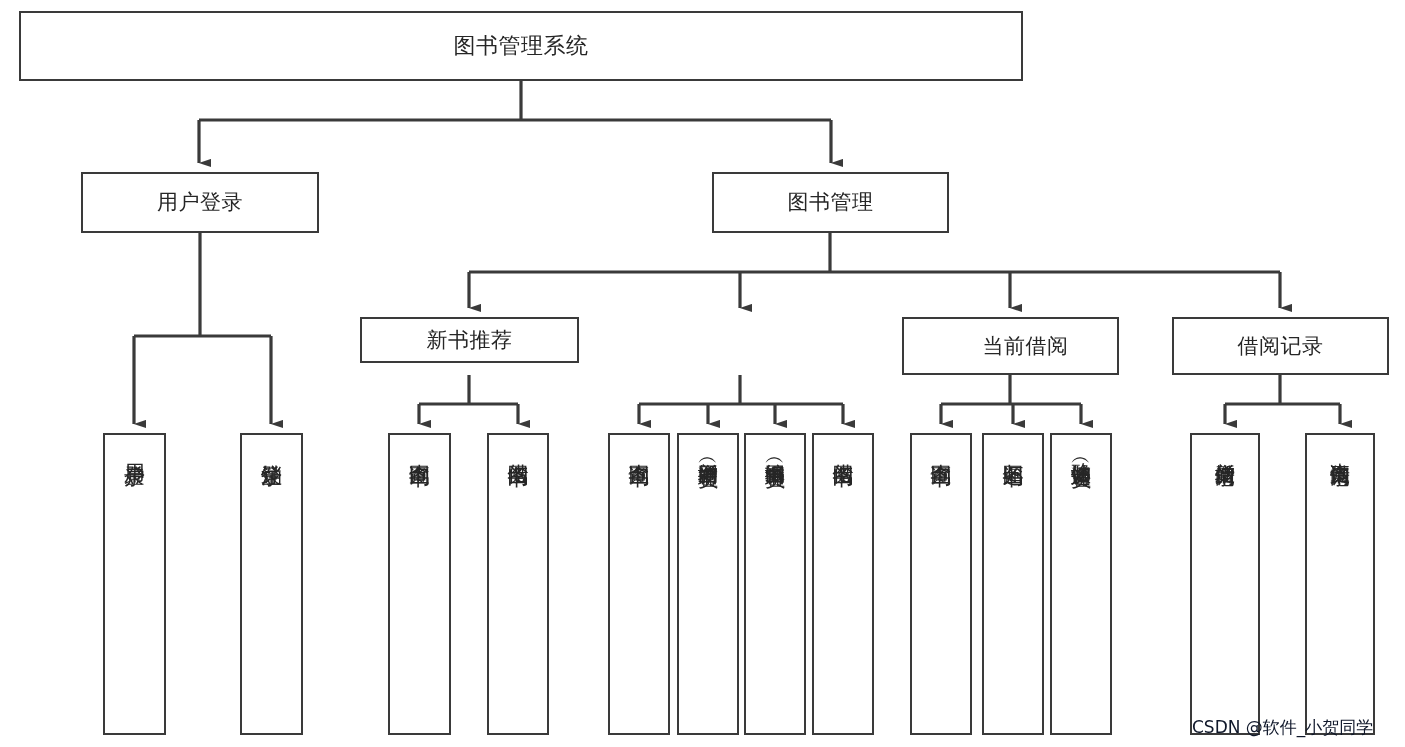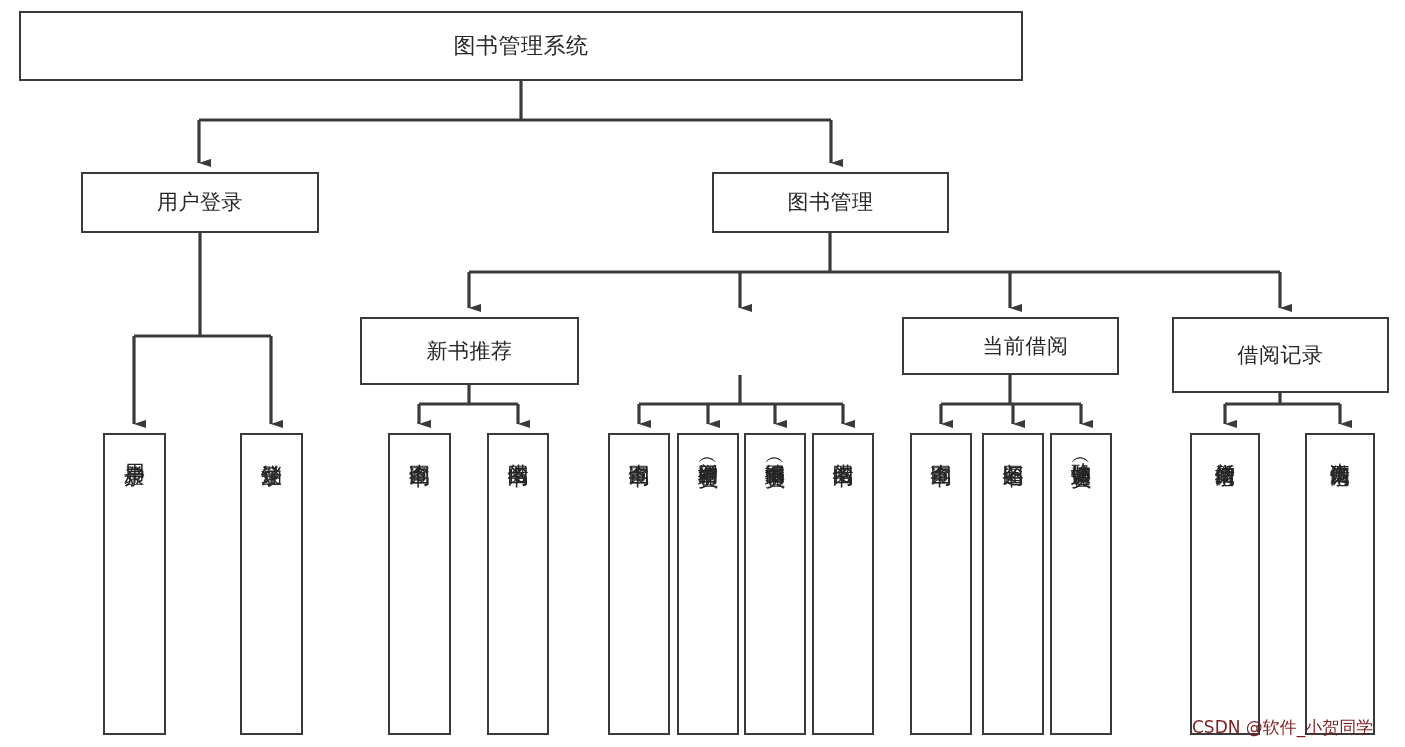--- a/index.html
+++ b/index.html
@@ -65,21 +65,21 @@
     white-space: nowrap;
   }
   .node.vert.tall-text .node-label {
     font-size: 20px;
   }
   #watermark {
     position: absolute;
     left: 1192px;
     top: 716px;
     font-size: 17px;
-    color: #7f1d1d;
+    color: #0f172a;
     white-space: nowrap;
     z-index: 5;
     font-family: "DejaVu Sans", "Liberation Sans", sans-serif;
     text-align: center;
   }
 </style>
 </head>
 <body>
 
 <div id="diagram-root">
@@ -138,27 +138,27 @@
     <span class="node-label">图书管理系统</span>
   </div>
 
   <div class="node horiz" style="left:81px; top:172px; width:238px; height:61px;">
     <span class="node-label">用户登录</span>
   </div>
   <div class="node horiz" style="left:712px; top:172px; width:237px; height:61px;">
     <span class="node-label">图书管理</span>
   </div>
 
-  <div class="node horiz" style="left:360px; top:317px; width:219px; height:68px;">
+  <div class="node horiz" style="left:360px; top:317px; width:219px; height:46px;">
     <span class="node-label">新书推荐</span>
   </div>
   <div class="node horiz" style="left:902px; top:317px; width:217px; height:58px;padding-left:30px;">
     <span class="node-label">当前借阅</span>
   </div>
-  <div class="node horiz" style="left:1172px; top:317px; width:217px; height:76px;">
+  <div class="node horiz" style="left:1172px; top:317px; width:217px; height:58px;">
     <span class="node-label">借阅记录</span>
   </div>
 
   <div class="node vert" style="left:103px; top:433px; width:63px; height:302px;">
     <span class="node-label">用户登录</span>
   </div>
   <div class="node vert" style="left:240px; top:433px; width:63px; height:302px;">
     <span class="node-label">注销登录</span>
   </div>
   <div class="node vert" style="left:388px; top:433px; width:63px; height:302px;">

